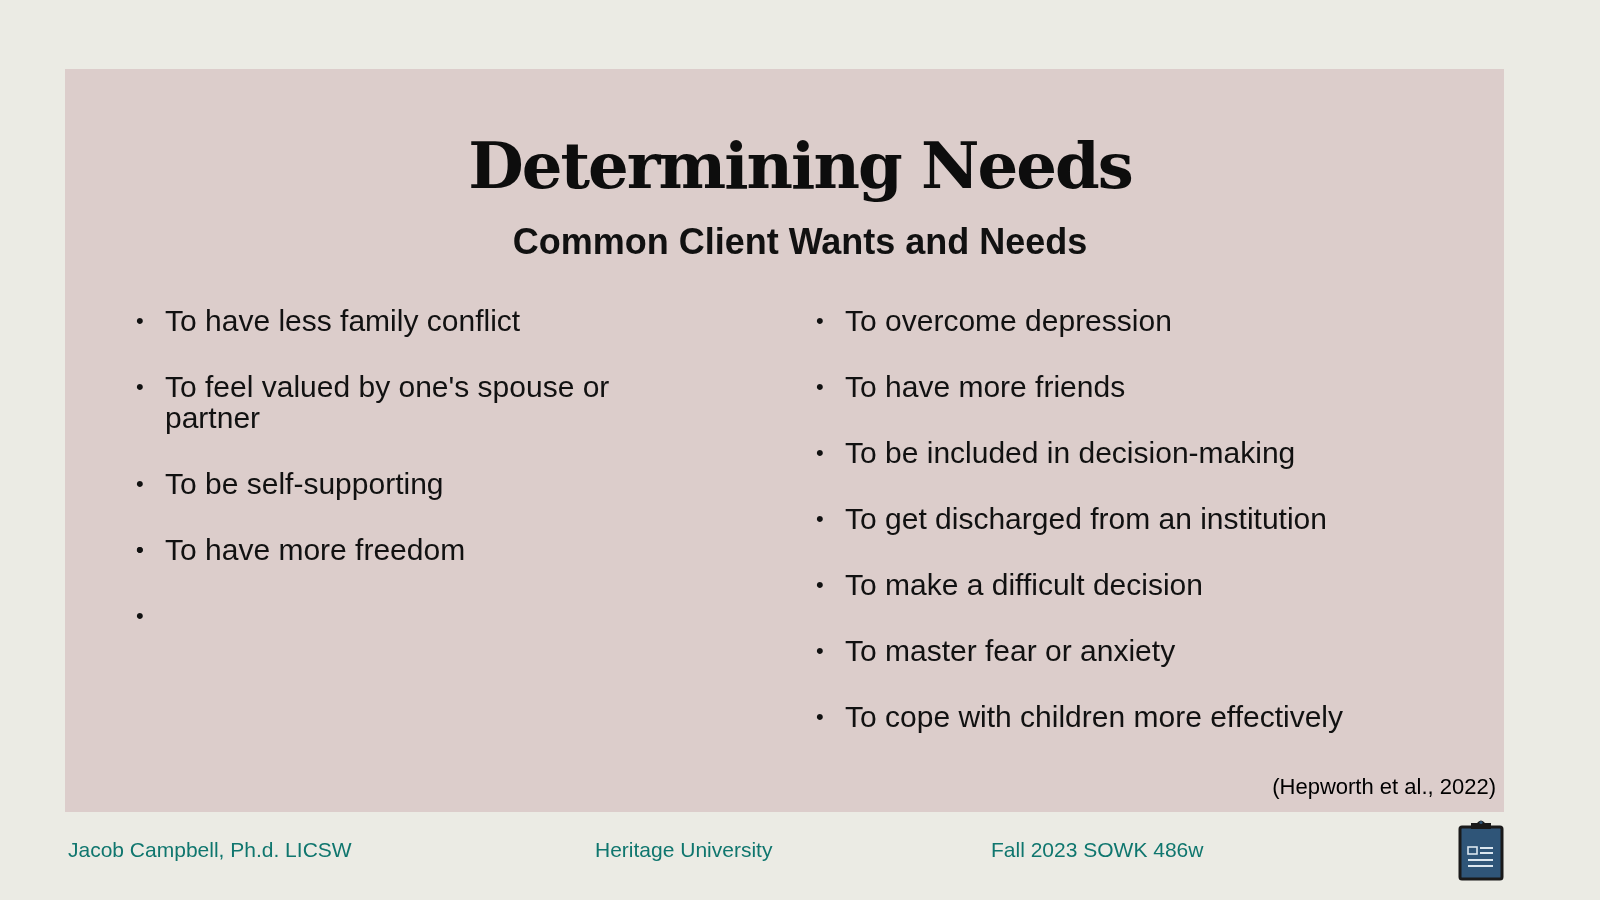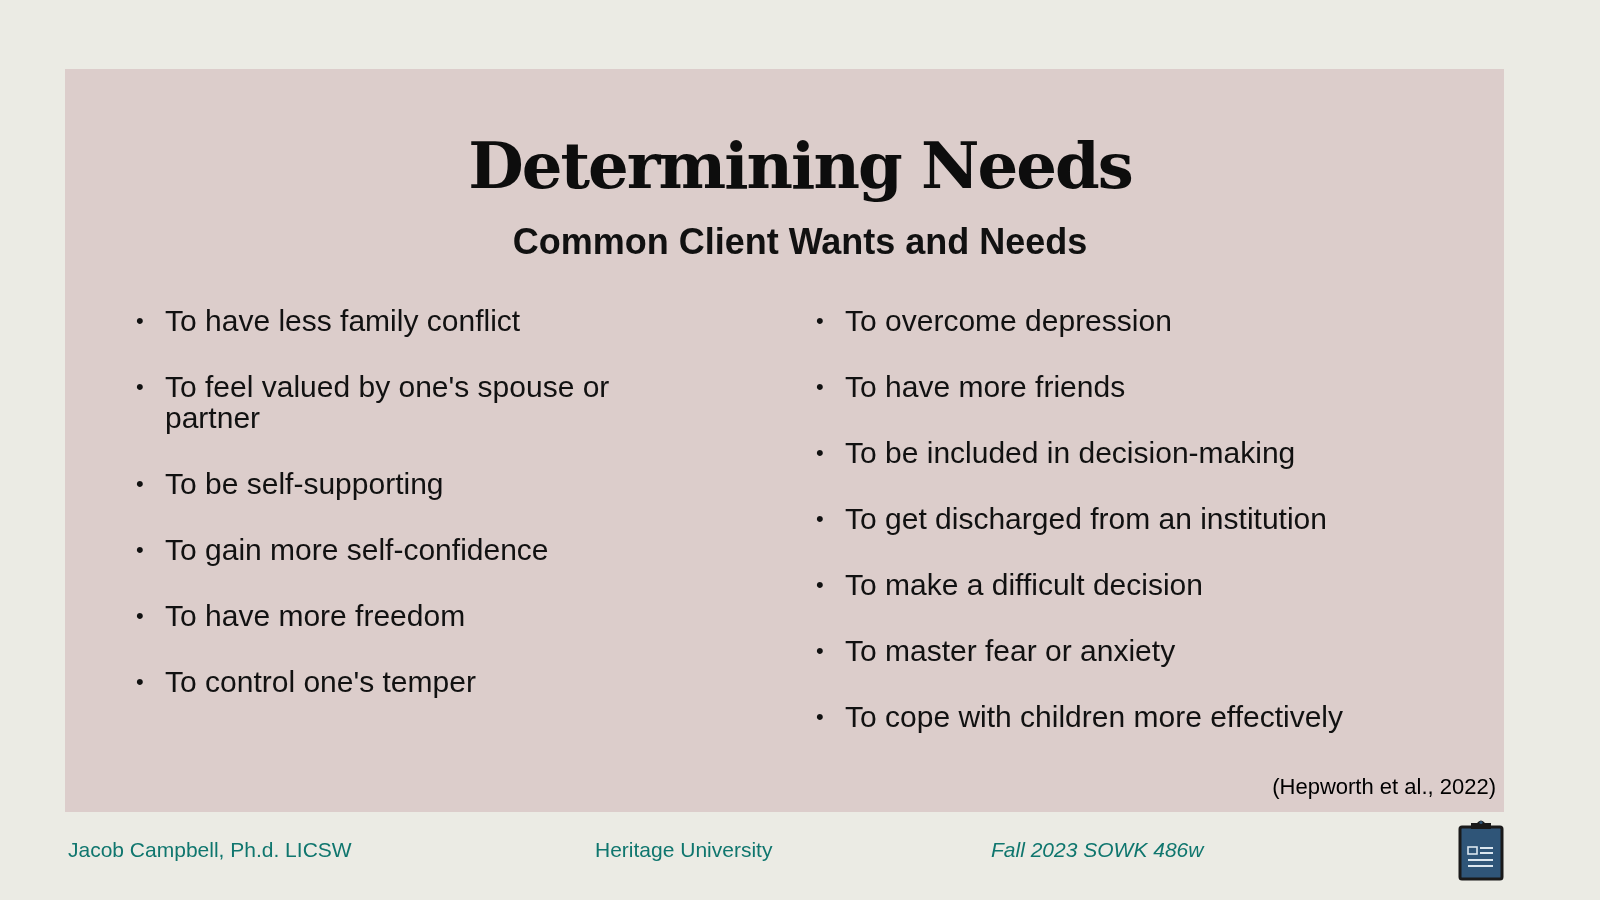--- a/index.html
+++ b/index.html
@@ -61,42 +61,42 @@
       color: #000000;
     }
     .footer-item {
       position: absolute;
       top: 838px;
       font-size: 21px;
       color: #0f766e;
     }
     .f1 { left: 68px; }
     .f2 { left: 556px; margin-left: 39px; }
-    .f3 { left: 991px; font-style: italic; }
+    .f3 { left: 991px; }
     .clip-icon {
       position: absolute;
       left: 1458px; top: 819px;
       width: 46px; height: 62px;
     }
   </style>
 </head>
 <body>
 
 <div class="panel"></div>
 
 <h1 class="title">Determining Needs</h1>
 <h2 class="subtitle">Common Client Wants and Needs</h2>
 
 <ul class="col col-left">
   <li><span class="bullet">•</span><span>To have less family conflict</span></li>
   <li><span class="bullet">•</span><span>To feel valued by one's spouse or partner</span></li>
   <li><span class="bullet">•</span><span>To be self-supporting</span></li>
-  <li><span class="bullet">•</span><span>To gain more self-confidence</span></li>
+  <li><span class="bullet">•</span></li>
   <li><span class="bullet">•</span><span>To have more freedom</span></li>
-  <li><span class="bullet">•</span><span>To control one's temper</span></li>
+  <li><span class="bullet">•</span></li>
 </ul>
 
 <ul class="col col-right">
   <li><span class="bullet">•</span><span>To overcome depression</span></li>
   <li><span class="bullet">•</span><span>To have more friends</span></li>
   <li><span class="bullet">•</span><span>To be included in decision-making</span></li>
   <li><span class="bullet">•</span><span>To get discharged from an institution</span></li>
   <li><span class="bullet">•</span><span>To make a difficult decision</span></li>
   <li><span class="bullet">•</span><span>To master fear or anxiety</span></li>
   <li><span class="bullet">•</span><span>To cope with children more effectively</span></li>

